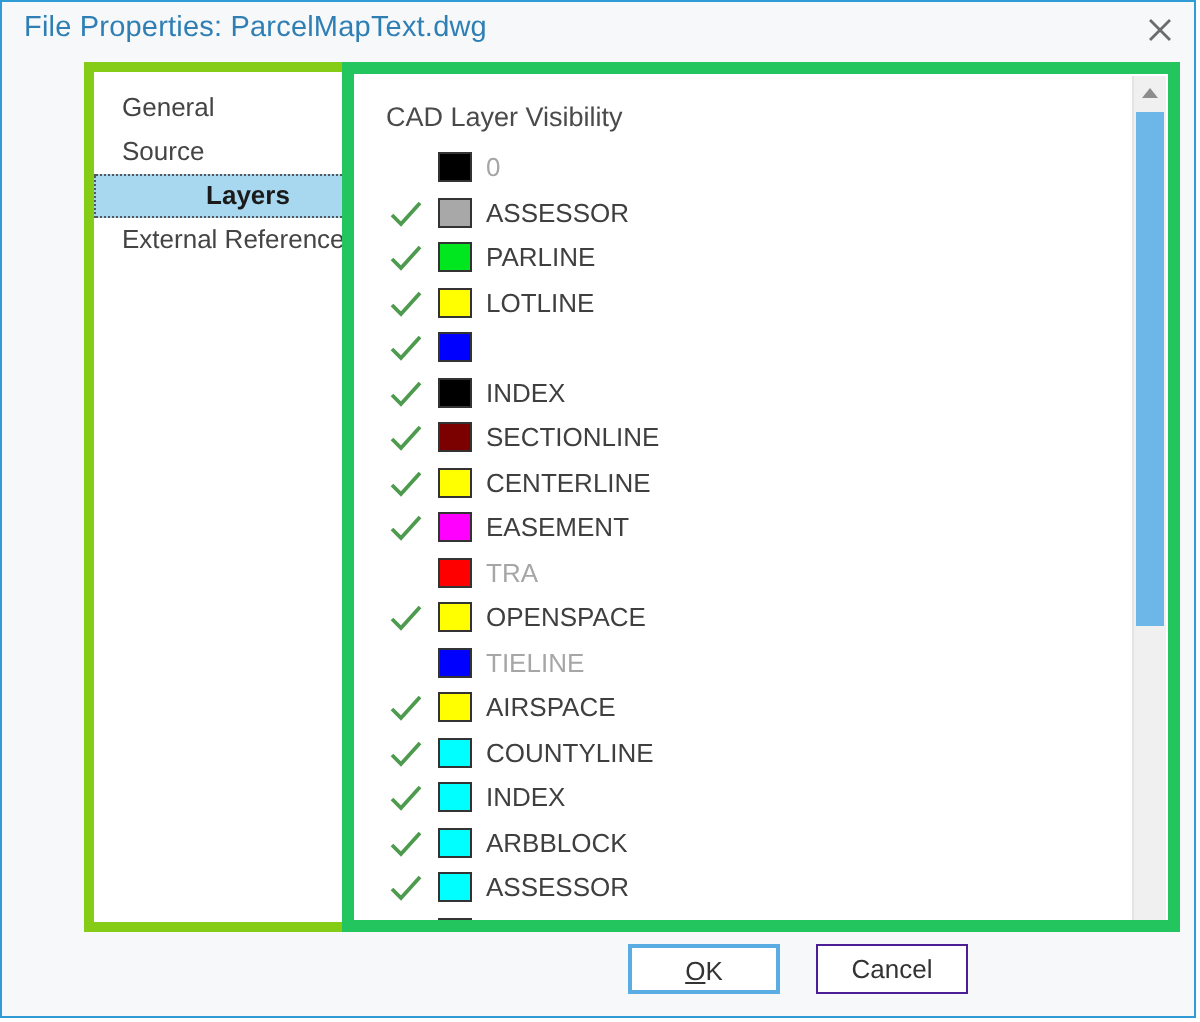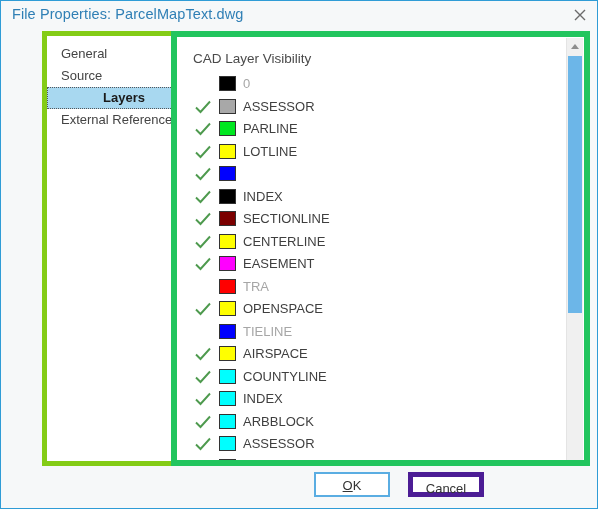--- a/index.html
+++ b/index.html
@@ -202,21 +202,21 @@
     line-height: 23px;
     box-sizing: border-box;
     cursor: default;
   }
   #ok-button {
     right: 108px;
     border: 2px solid #5aade2;
   }
   #cancel-button {
     right: 14px;
-    border: 5px solid #4c1d95;
+    border: 1px solid #4c1d95;
     line-height: 23px;
   }
   #ok-button u { text-decoration: underline; }
 </style>
 </head>
 <body>
 
 <div id="dialog">
 
   <div id="titlebar">

